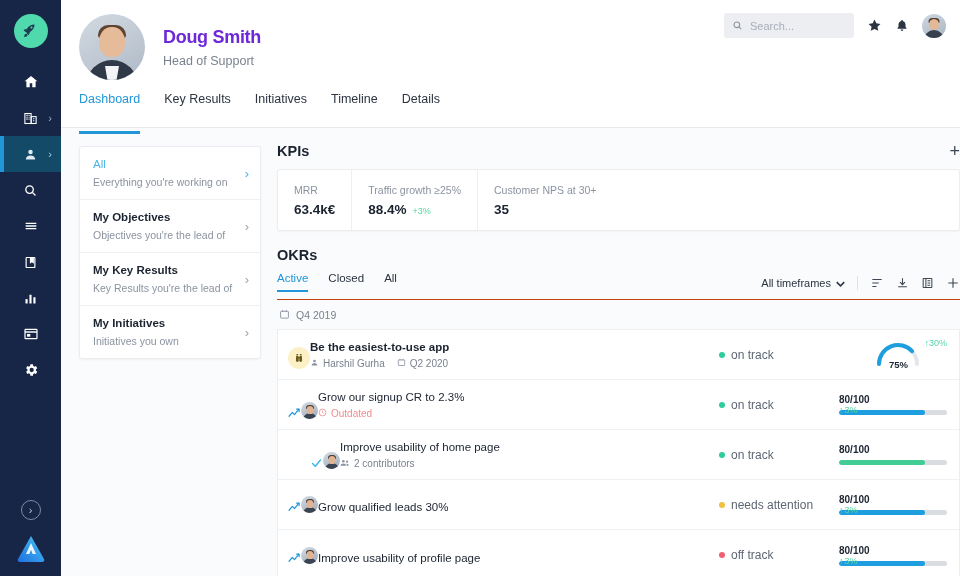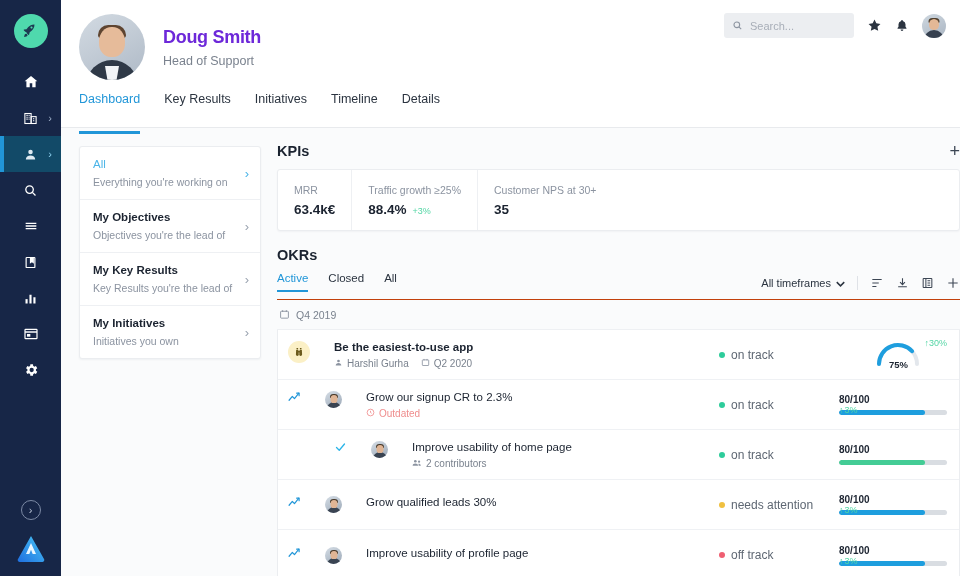--- a/index.html
+++ b/index.html
@@ -195,21 +195,21 @@
 
   .okr-card {
     background: #ffffff; border: 1px solid #ebedf0; border-top: 0;
     border-radius: 0 0 3px 3px;
   }
   .okr-row {
     display: flex; align-items: center; padding: 9px 12px 9px 10px;
     border-bottom: 1px solid #eff1f4; min-height: 50px; position: relative;
   }
   .okr-row:last-child { border-bottom: 0; }
-  .row-left { display: flex; align-items: flex-start; flex: 1; min-width: 0; gap: 24px; }
+  .row-left { display: flex; align-items: flex-end; flex: 1; min-width: 0; gap: 0; }
   .row-indent { width: 22px; flex-shrink: 0; }
   .obj-badge {
     width: 22px; height: 22px; border-radius: 50%; background: #fbf0c6;
     display: flex; align-items: center; justify-content: center; flex-shrink: 0;
   }
   .kr-ic { color: #2196d8; display: flex; align-items: center; flex-shrink: 0; }
   .check-ic { color: #2ab4e8; display: flex; align-items: center; flex-shrink: 0; }
   .av {
     width: 17px; height: 17px; border-radius: 50%; flex-shrink: 0;
     background: linear-gradient(150deg,#d6dee6,#9aa7b6); position: relative; overflow: hidden;

